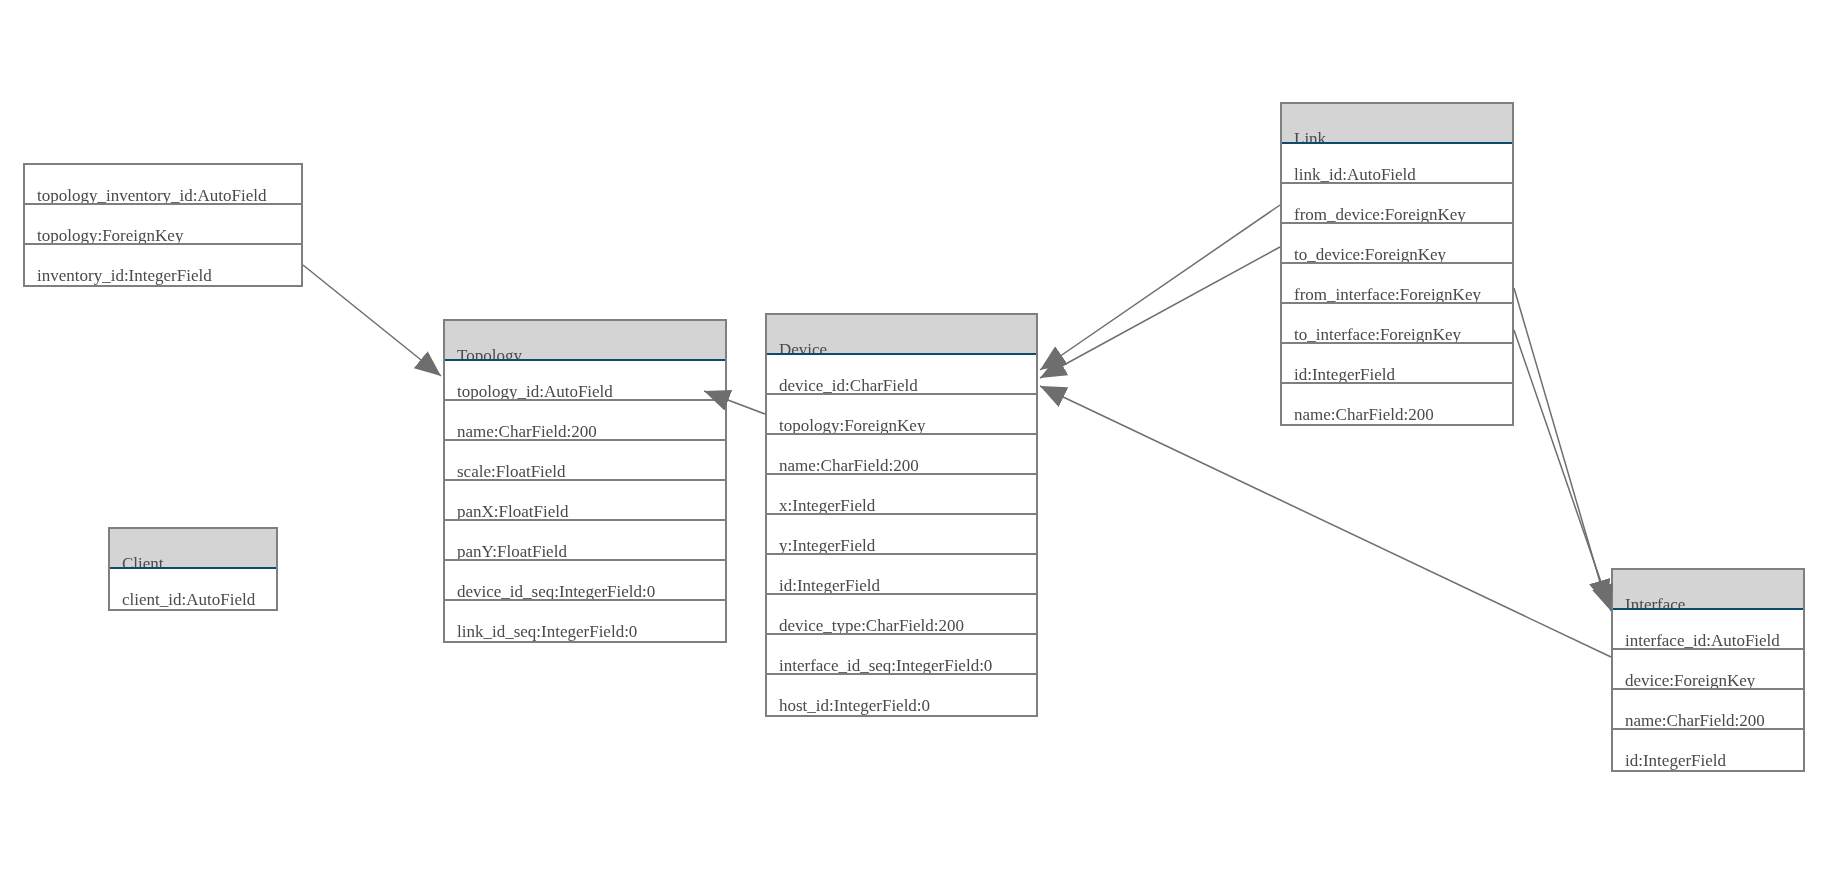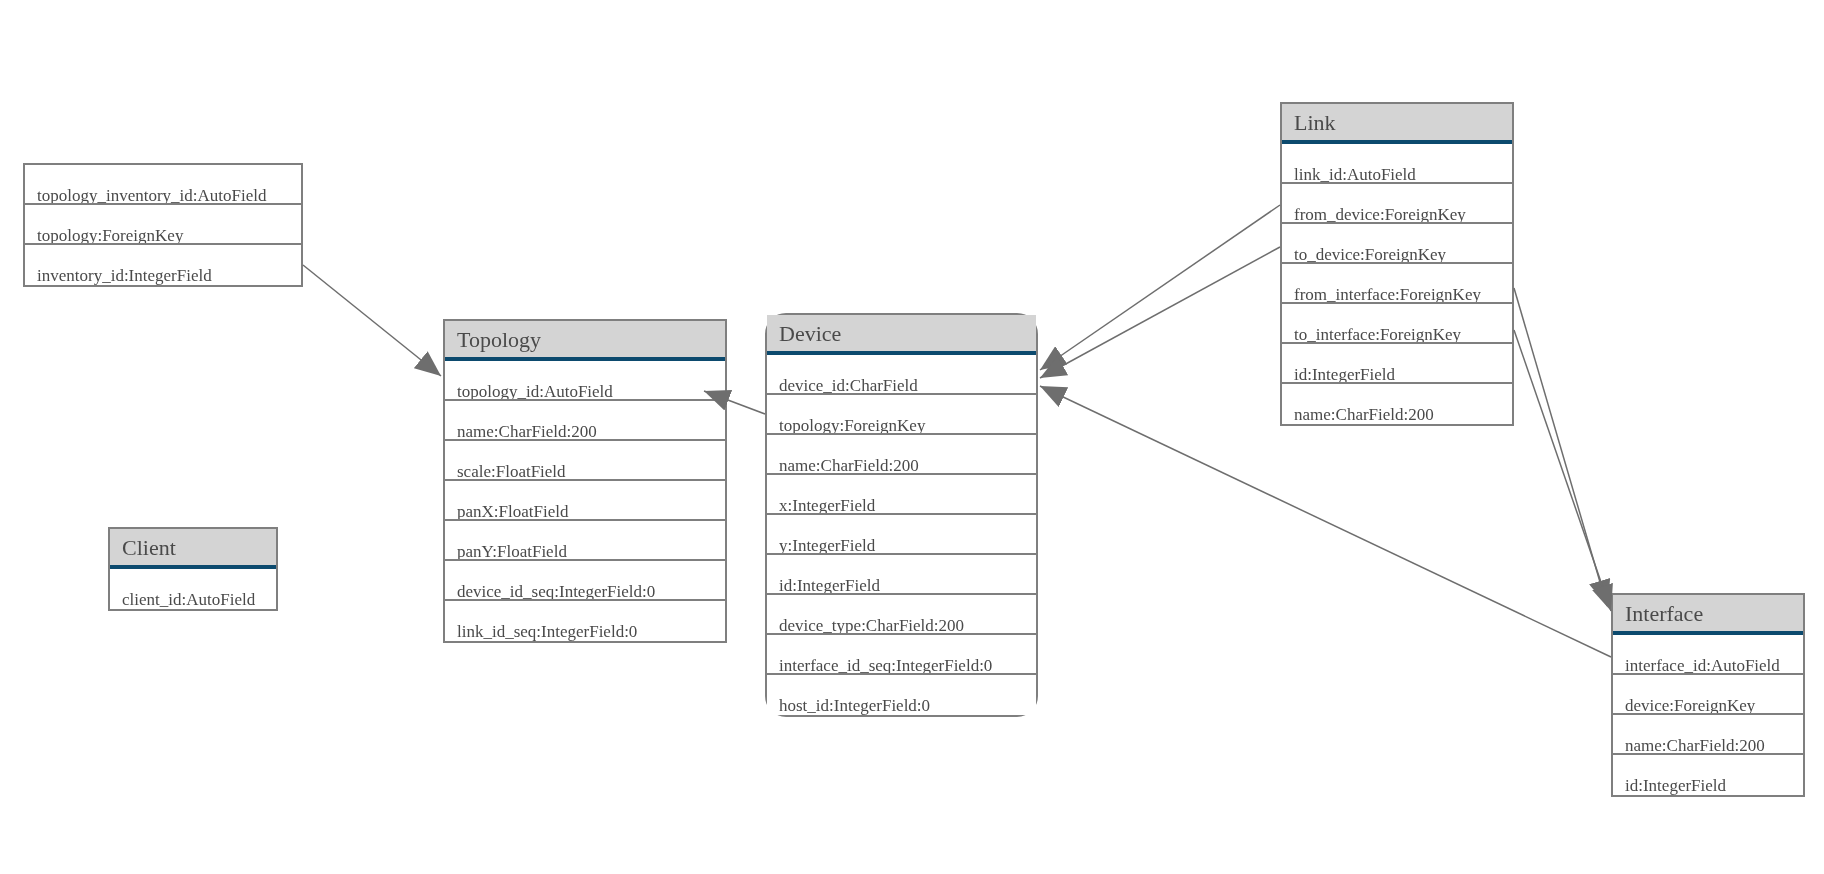--- a/index.html
+++ b/index.html
@@ -15,24 +15,24 @@
     position: absolute;
     box-sizing: border-box;
     border: 2px solid #7f7f7f;
     background: #ffffff;
     z-index: 2;
   }
   .entity-header {
     box-sizing: border-box;
     height: 40px;
     line-height: 37px;
-    padding: 0 12px;
+    padding: 16px 12px;
     background: #d4d4d4;
-    border-bottom: 4px solid #0c4a6e;
-    font-size: 22px;
+    border-bottom: 2px solid #0c4a6e;
+    font-size: 17px;
     color: #4a4a4a;
     white-space: nowrap;
     overflow: hidden;
   }
   .entity-row {
     box-sizing: border-box;
     height: 40px;
     line-height: 37px;
     padding: 12px 12px;
     border-bottom: 2px solid #7f7f7f;
@@ -41,23 +41,23 @@
     background: #ffffff;
     white-space: nowrap;
     overflow: hidden;
   }
   .entity-row:last-child { border-bottom: none; }
 
   
   .pos-topology-inventory { left: 23px;   top: 163px; width: 280px; }
   .pos-topology           { left: 443px;  top: 319px; width: 284px; }
   .pos-client             { left: 80px;   top: 527px; width: 170px; margin-left: 28px; }
-  .pos-device             { left: 765px;  top: 313px; width: 273px; border-radius: 21px; }
+  .pos-device             { left: 765px;  top: 313px; width: 273px; }
   .pos-link               { left: 1280px; top: 102px; width: 234px; }
-  .pos-interface          { left: 1611px; top: 568px; width: 194px; margin-top: 25px; }
+  .pos-interface          { left: 1611px; top: 568px; width: 194px; }
 
   .edges {
     position: absolute;
     left: 0; top: 0;
     width: 1824px; height: 874px;
     z-index: 3;
     pointer-events: none;
   }
 </style>
 </head>

